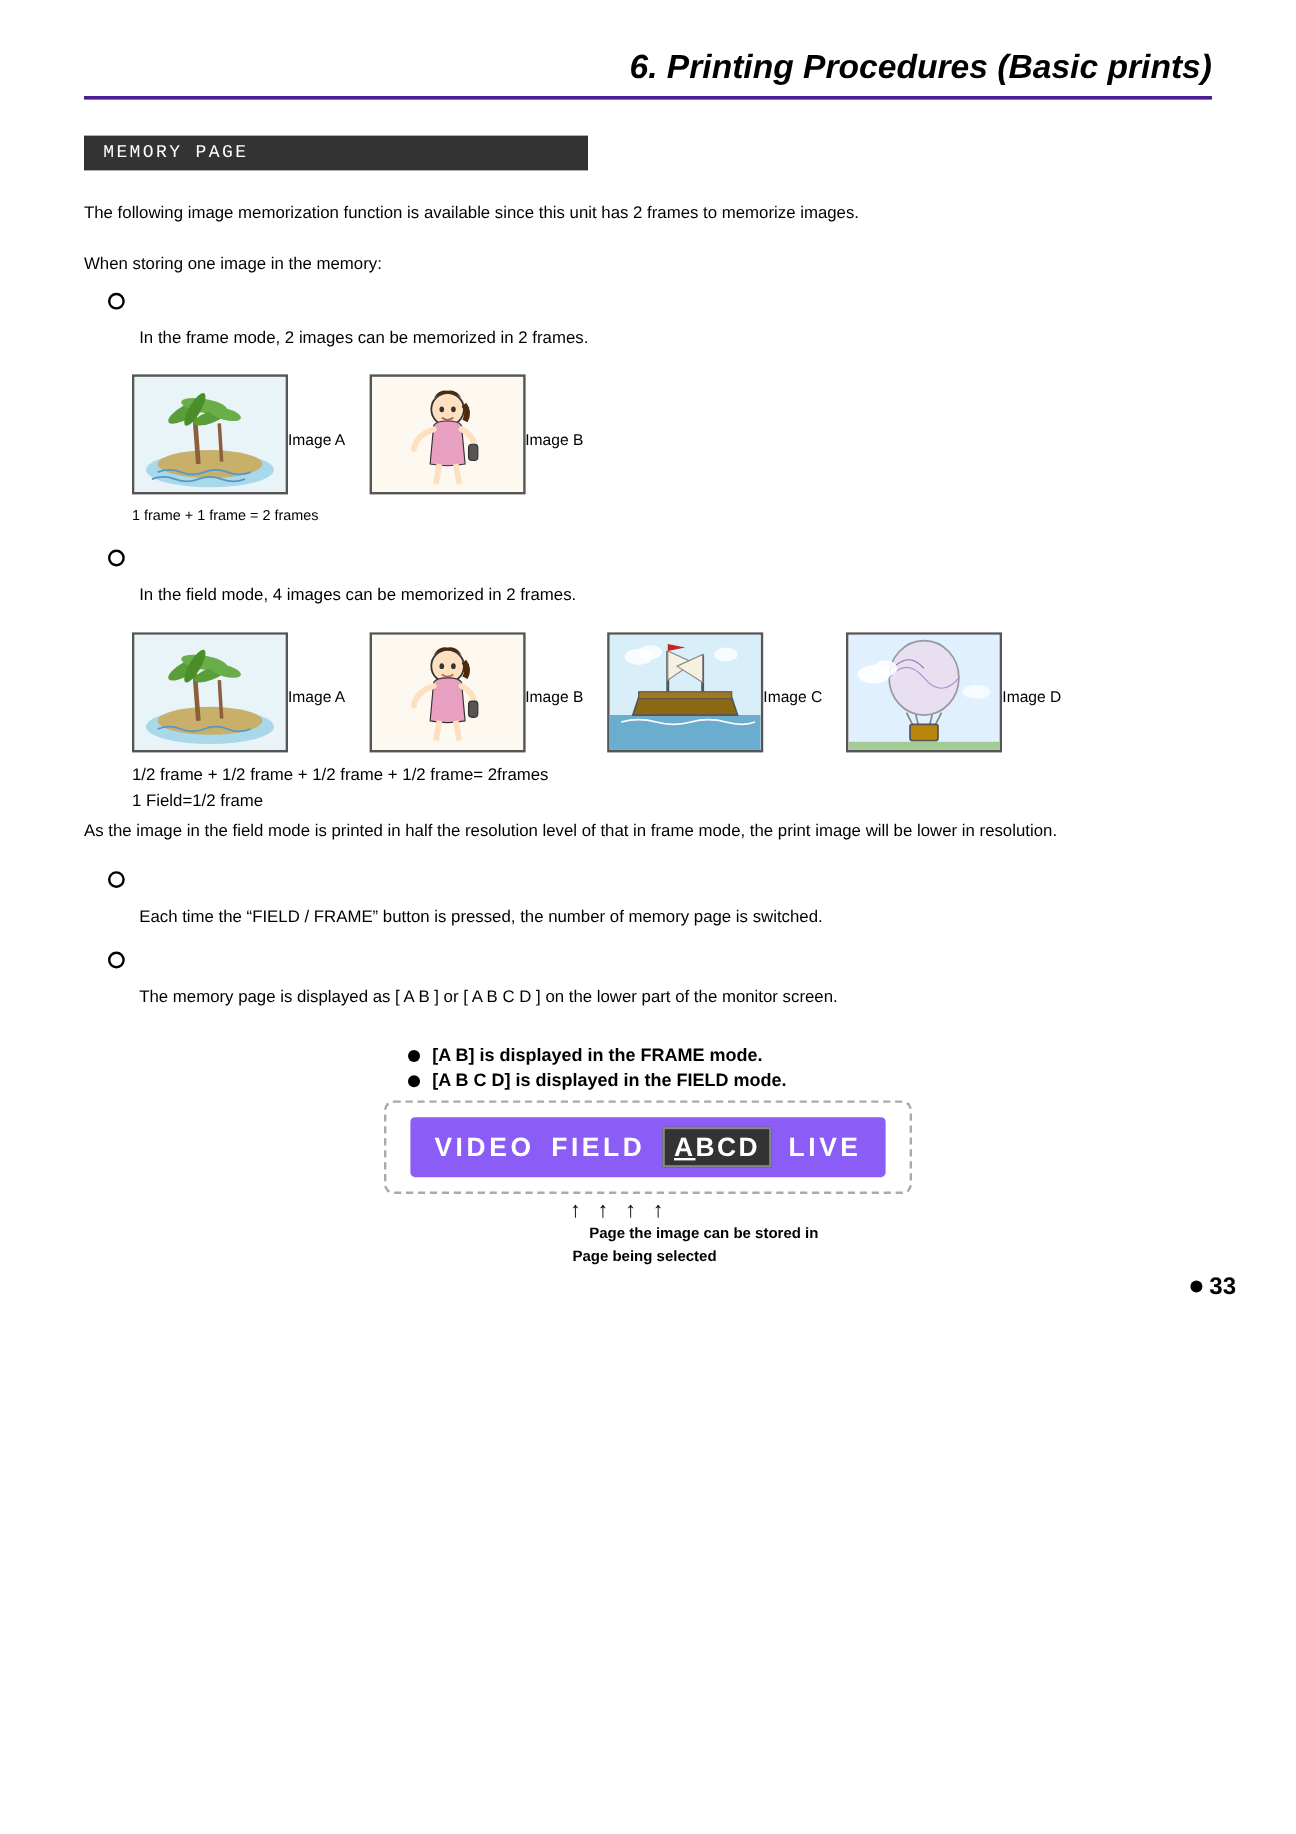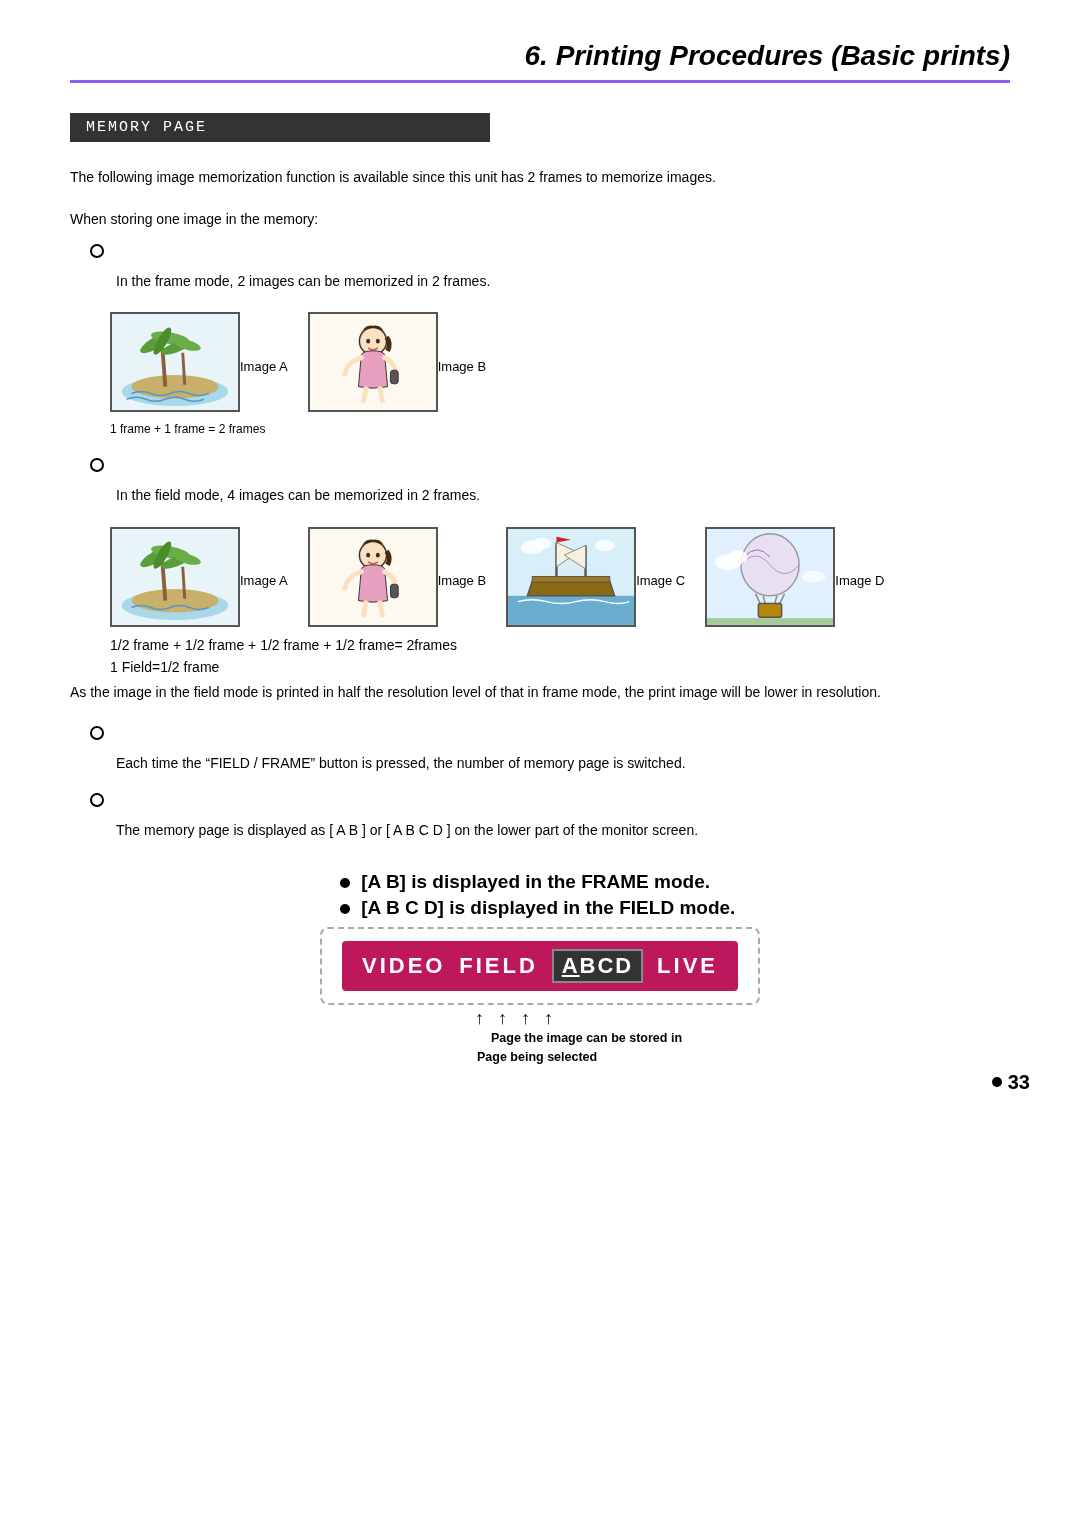--- a/index.html
+++ b/index.html
@@ -17,21 +17,21 @@
       padding: 40px 70px 60px 70px;
       position: relative;
     }
 
     
     .page-title {
       font-size: 28px;
       font-weight: bold;
       font-style: italic;
       text-align: right;
-      border-bottom: 3px solid #8b5cf6;
+      border-bottom: 3px solid #4c1d95;
       padding-bottom: 8px;
       margin-bottom: 30px;
     }
 
     
     .section-header {
       background: #333;
       color: #fff;
       font-family: 'Courier New', monospace;
       font-size: 15px;
@@ -121,21 +121,21 @@
     }
 
     
     .monitor-display-area {
       margin: 30px auto 0 auto;
       width: 520px;
       position: relative;
     }
 
     .display-labels {
-      font-size: 19px;
+      font-size: 15px;
       font-weight: bold;
       margin-bottom: 8px;
       margin-left: 60px;
     }
 
     .display-labels p {
       margin-bottom: 4px;
     }
 
     .display-bullet {
@@ -152,21 +152,21 @@
     .monitor-screen {
       border: 2px dashed #aaa;
       border-radius: 8px;
       padding: 12px 20px;
       background: #fff;
       margin: 0 auto;
       width: 440px;
     }
 
     .monitor-bar {
-      background: #be185d;
+      background: #8b5cf6;
       color: #fff;
       display: flex;
       align-items: center;
       justify-content: space-between;
       padding: 8px 20px;
       border-radius: 4px;
       font-size: 22px;
       font-weight: bold;
       letter-spacing: 3px;
     }

